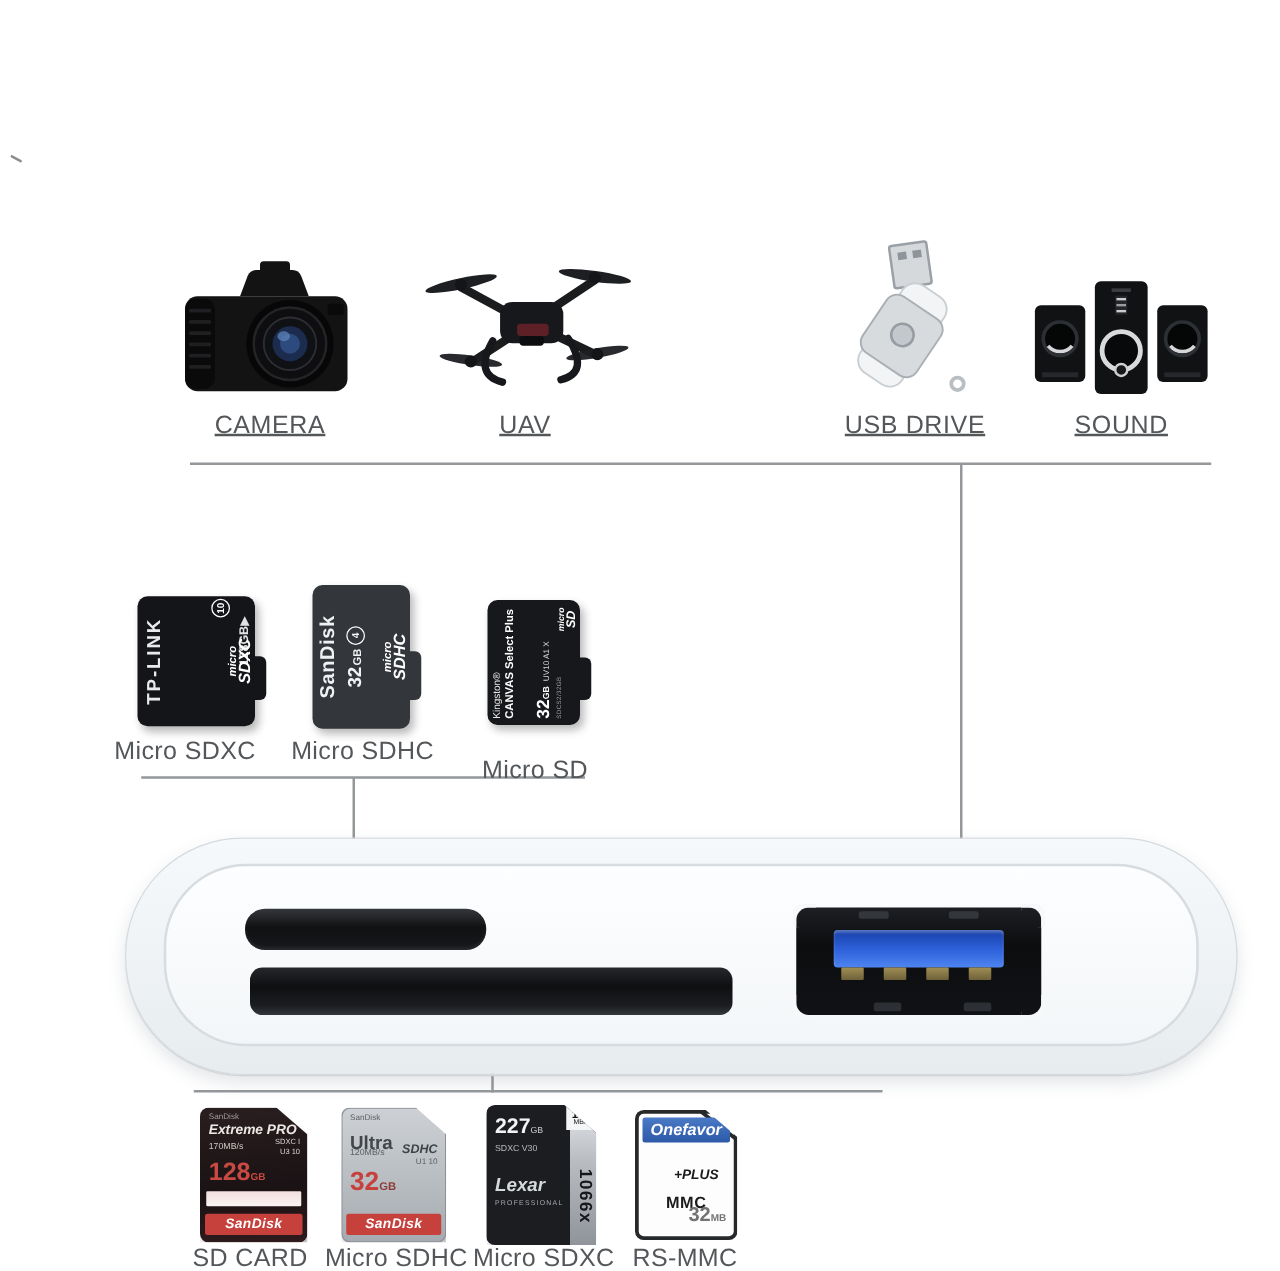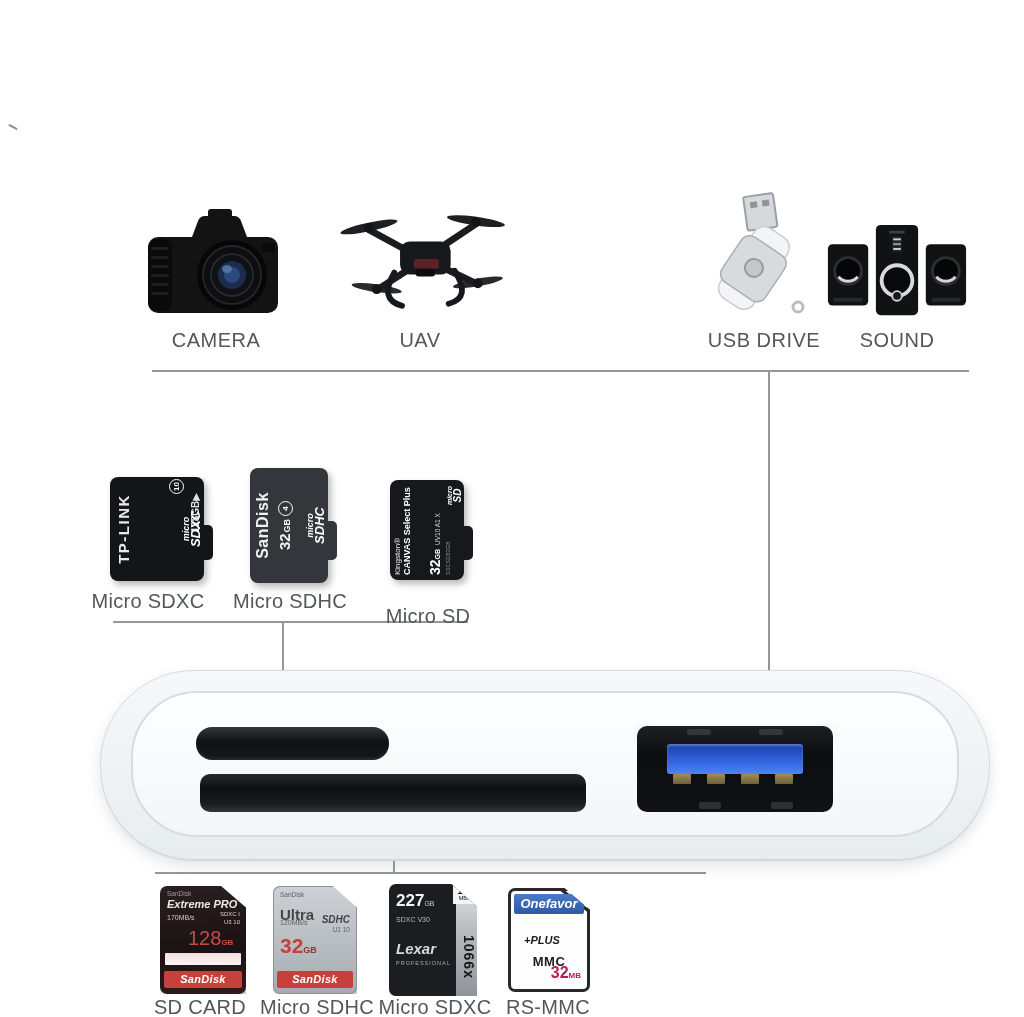--- a/index.html
+++ b/index.html
@@ -10,21 +10,21 @@
   
   .title{
     position:absolute;top:52px;left:0;width:100%;text-align:center;
     font-size:45px;font-weight:600;letter-spacing:1px;color:#161616;
     font-family:"DejaVu Sans","Liberation Sans",sans-serif;
   }
   .stray{position:absolute;left:8px;top:126px;width:10px;height:2px;background:#8a8d90;transform:rotate(28deg);border-radius:2px;}
   
   .device{position:absolute;top:195px;}
   .icon-box{height:126px;display:flex;align-items:flex-end;justify-content:center;}
-  .dlabel{margin-top:8px;text-align:center;font-size:20px;color:#54575a;letter-spacing:.5px;}
+  .dlabel{margin-top:8px;text-align:center;font-size:20px;color:#54575a;letter-spacing:.5px;text-decoration:underline;}
   
   .line{position:absolute;background:#94989b;}
   .dot{position:absolute;width:15px;height:15px;border-radius:50%;background:#63686c;}
   
   .adapter{
     position:absolute;left:100px;top:670px;width:888px;height:188px;border-radius:94px;
     background:linear-gradient(180deg,#f6f9fb 0%,#eef2f5 55%,#e7ecef 100%);
     border:1px solid #d5dade;
     box-shadow:0 1px 0 #cfd4d8,0 6px 14px rgba(120,130,140,.22);
   }
@@ -106,21 +106,21 @@
     background:linear-gradient(180deg,#cdd1d5 0%,#b2b7bc 70%,#a5aab0 100%);
     box-shadow:inset 0 0 0 1px #8d9196,3px 4px 7px rgba(0,0,0,.28);}
   .sd-lx{left:389px;top:884px;width:88px;height:112px;background:#1c1d20;}
   .sd-on{left:508px;top:888px;width:82px;height:104px;background:#fdfdfd;
     box-shadow:inset 0 0 0 3px #26282a;clip-path:polygon(0 0,69% 0,100% 21%,100% 100%,0 100%);}
   .xp-brand{position:absolute;top:4px;left:7px;font-size:6.5px;color:#a39a9a;}
   .xp-series{position:absolute;top:12px;left:7px;font-size:11px;font-style:italic;font-weight:800;color:#ece8e4;}
   .xp-speed{position:absolute;top:28px;left:7px;font-size:7px;color:#cfc9c6;}
   .xp-icons{position:absolute;top:25px;right:6px;font-size:6px;color:#d8d3d0;text-align:right;line-height:1.3;}
   .xp-cap{position:absolute;top:41px;left:7px;color:#c84a42;}
-  .xp-cap .num{font-size:20px;font-weight:400;margin-left:21px;}
+  .xp-cap .num{font-size:20px;font-weight:700;}
   .xp-cap .unit{font-size:8px;font-weight:700;}
   .xp-strip{position:absolute;top:67px;left:5px;right:5px;height:12px;
     background:linear-gradient(180deg,#f2dede,#fbf4f4);border-radius:1px;}
   .band{position:absolute;left:4px;right:4px;bottom:6px;height:17px;background:#c6403c;border-radius:2px;
     color:#fff;font-style:italic;font-weight:800;font-size:11px;line-height:17px;text-align:center;letter-spacing:.3px;}
   .ul-brand{position:absolute;top:5px;left:7px;font-size:6.5px;color:#5c6063;}
   .ul-series{position:absolute;top:20px;left:7px;font-size:15px;font-weight:800;color:#43474a;}
   .ul-speed{position:absolute;top:33px;left:7px;font-size:7px;color:#5c6063;}
   .ul-logo{position:absolute;top:28px;right:7px;font-size:10px;font-weight:900;font-style:italic;color:#3f4346;text-align:right;}
   .ul-icons{position:absolute;top:40px;right:7px;font-size:6.5px;color:#5c6063;}
@@ -139,23 +139,23 @@
   .lx-cap .num{font-size:17px;font-weight:800;}
   .lx-cap .unit{font-size:7px;color:#c9ccd0;}
   .lx-icons{position:absolute;top:32px;left:7px;font-size:7px;color:#b9bcc0;}
   .lx-brand{position:absolute;top:56px;left:7px;font-size:15px;font-style:italic;font-weight:700;color:#d6d9dc;}
   .lx-series{position:absolute;top:76px;left:7px;font-size:5.5px;letter-spacing:1px;color:#a6abb0;}
   .on-band{position:absolute;top:6px;left:6px;right:6px;height:20px;border-radius:2px;
     background:linear-gradient(180deg,#4a7ac6,#2d59a8);color:#fff;font-style:italic;font-weight:700;
     font-size:13px;line-height:19px;text-align:center;}
   .on-mmc{position:absolute;top:34px;left:0;right:0;text-align:center;font-size:13px;font-weight:900;
     color:#1b1b1b;letter-spacing:.5px;margin-top:32px;}
-  .on-plus{position:absolute;top:46px;left:16px;right:0;font-size:11px;font-weight:900;
+  .on-plus{position:absolute;top:46px;left:16px;right:0;text-align:center;font-size:11px;font-weight:900;
     font-style:italic;color:#1b1b1b;}
-  .on-cap{position:absolute;bottom:10px;right:9px;color:#be185d;}
+  .on-cap{position:absolute;bottom:10px;right:9px;color:#737373;}
   .on-cap .num{font-size:16px;font-weight:900;}
   .on-cap .unit{font-size:8px;font-weight:800;}
   .on-bevel{position:absolute;left:53px;top:0px;width:35px;height:3px;background:#26282a;
     transform:rotate(38deg);transform-origin:left center;}
   .sd-label{position:absolute;top:996px;text-align:center;font-size:20px;color:#54575a;width:116px;letter-spacing:.3px;}
 </style>
 </head>
 <body>
 
 <div class="canvas">
@@ -208,21 +208,21 @@
         <rect x="86" y="60" width="26" height="10" rx="3" fill="#5d2026"></rect>
         <rect x="88" y="70" width="20" height="8" rx="3" fill="#0c0d0e"></rect>
         <path d="M66 74 Q50 102 74 108" stroke="#17181b" stroke-width="6" fill="none" stroke-linecap="round"></path>
         <path d="M128 72 Q146 100 122 106" stroke="#17181b" stroke-width="6" fill="none" stroke-linecap="round"></path>
       </svg>
     </div>
     <div class="dlabel">UAV</div>
   </div>
 
 
-  <div class="device" style="left:704px;width:120px;">
+  <div class="device" style="left:672px;width:120px;">
     <div class="icon-box">
       <svg width="112" height="130" viewBox="0 0 112 130">
         <g transform="rotate(-8 52 26)">
           <rect x="38" y="4" width="30" height="34" rx="2" fill="#d6d9dc" stroke="#9aa0a6" stroke-width="2"></rect>
           <rect x="44" y="10" width="7" height="6" fill="#8e949a"></rect>
           <rect x="56" y="10" width="7" height="6" fill="#8e949a"></rect>
         </g>
         <g transform="rotate(34 56 62)">
           <rect x="36" y="38" width="40" height="84" rx="12" fill="#f2f4f5" stroke="#c9ced2" stroke-width="1.5"></rect>
           <rect x="30" y="54" width="52" height="54" rx="10" fill="#d7dbde" stroke="#a9afb4" stroke-width="1.5"></rect>

